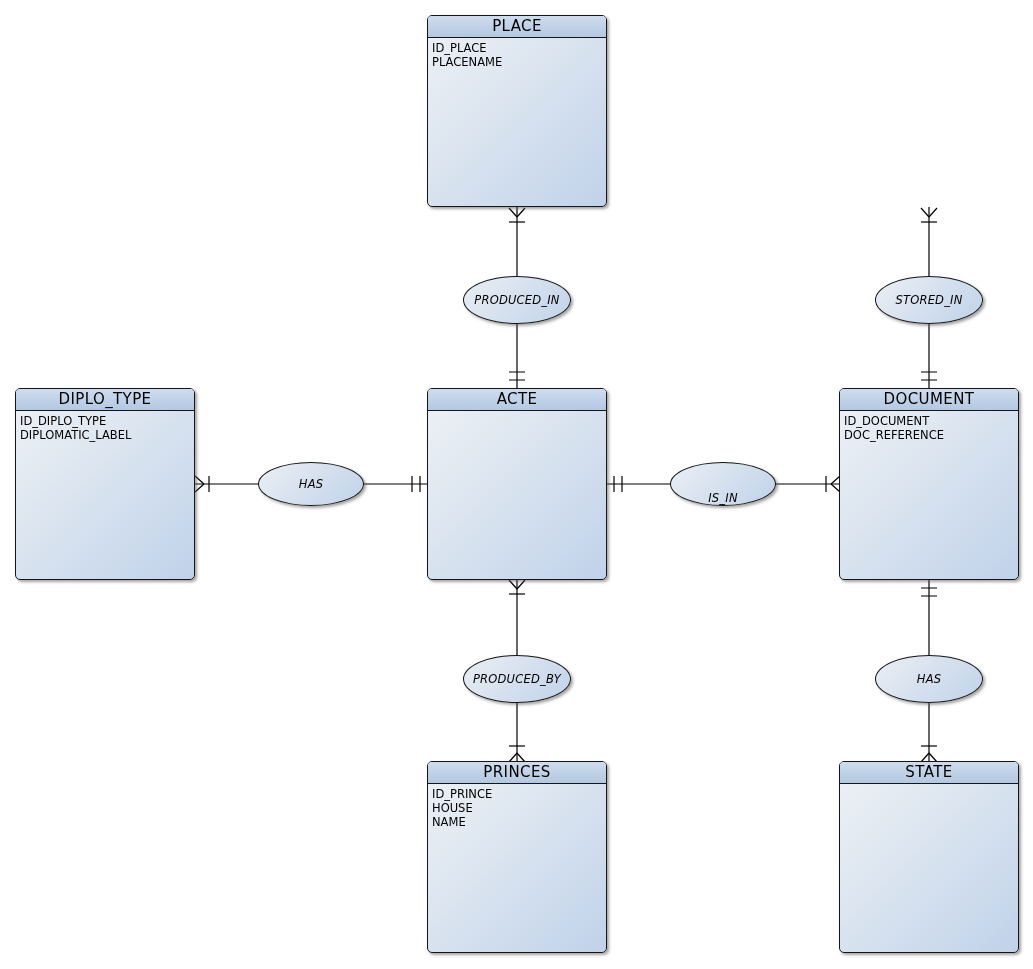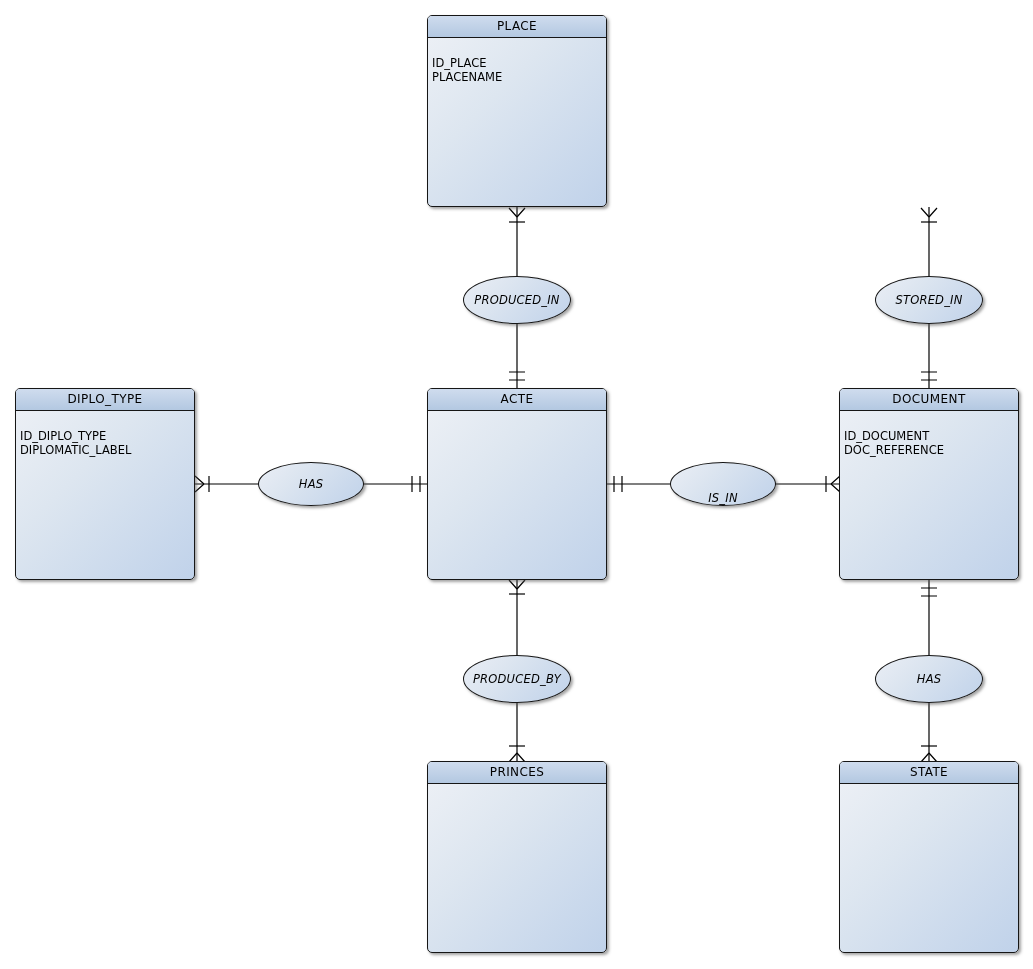--- a/index.html
+++ b/index.html
@@ -23,28 +23,28 @@
     width: 180px; height: 192px;
     border: 1.4px solid #161616;
     border-radius: 5px;
     background: linear-gradient(135deg, #eef1f6 0%, #dde6f0 40%, #c0d2ea 100%);
     box-shadow: 2px 2px 3px rgba(90,90,90,0.55);
   }
   .entity-header {
     height: 22px;
     line-height: 20px;
     text-align: center;
-    font-size: 12px;
+    font-size: 15px;
     letter-spacing: 0.4px;
     border-bottom: 1.3px solid #161616;
     border-radius: 3.5px 3.5px 0 0;
     background: linear-gradient(180deg, #cfdcee 0%, #b3c8e1 100%);
   }
   .entity-body {
-    padding: 18px 4px;
+    padding: 3px 4px;
     font-size: 11.5px;
     line-height: 14px;
   }
   .entity-body .attr { display: block; white-space: nowrap; }
   .relation {
     position: absolute;
     border: 1.4px solid #161616;
     border-radius: 50%;
     background: linear-gradient(135deg, #eaeef5 0%, #dce5f0 35%, #c0d2ea 100%);
     box-shadow: 2px 2px 3px rgba(90,90,90,0.55);
@@ -132,20 +132,25 @@
   <div class="entity" style="left:839px; top:388px;">
     <div class="entity-header">DOCUMENT</div>
     <div class="entity-body">
       <span class="attr">ID_DOCUMENT</span>
       <span class="attr">DOC_REFERENCE</span>
     </div>
   </div>
 
   <div class="entity" style="left:427px; top:761px;">
     <div class="entity-header">PRINCES</div>
+    <div class="entity-body">
+      <span class="attr">ID_PRINCE</span>
+      <span class="attr">HOUSE</span>
+      <span class="attr">NAME</span>
+    </div>
   </div>
 
   <div class="entity" style="left:839px; top:761px;">
     <div class="entity-header">STATE</div>
   </div>
 
   <div class="relation" style="left:463px; top:276px; width:108px; height:48px;">
     <span class="relation-label">PRODUCED_IN</span>
   </div>
 

